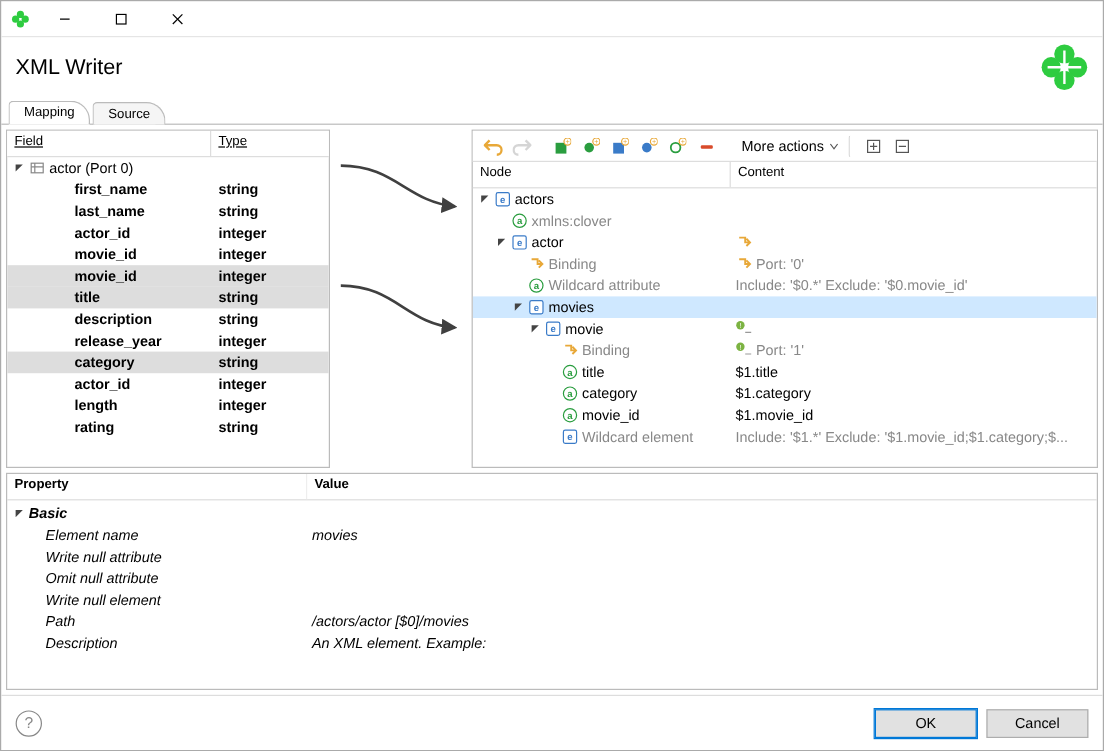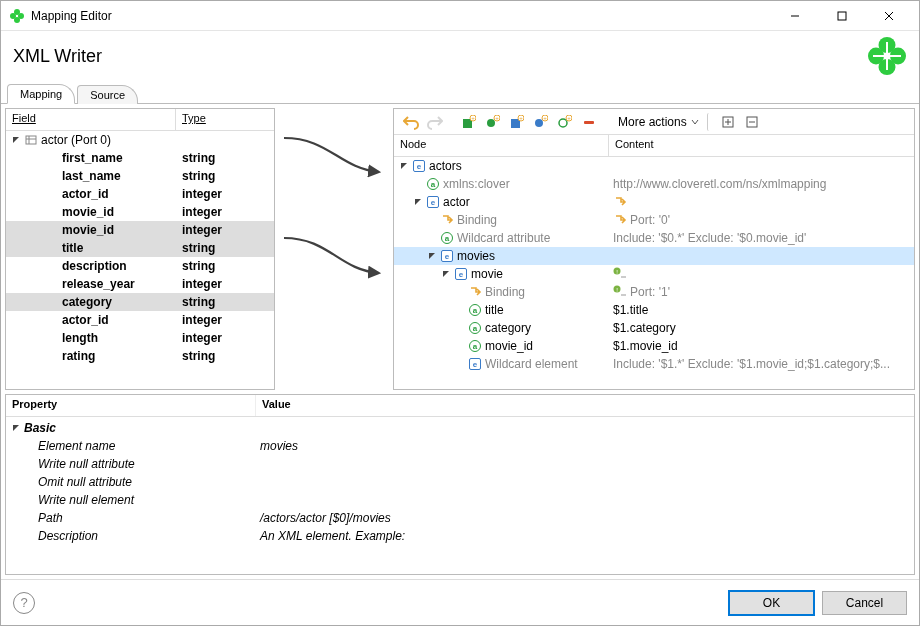--- a/index.html
+++ b/index.html
@@ -71,21 +71,20 @@
 
 <div class="titlebar">
   <span class="icon">
     <svg viewBox="0 0 16 16">
         <circle cx="8" cy="4" r="3" fill="#2ecc40"></circle>
         <circle cx="4" cy="8" r="3" fill="#2ecc40"></circle>
         <circle cx="12" cy="8" r="3" fill="#2ecc40"></circle>
         <circle cx="8" cy="12" r="3" fill="#2ecc40"></circle>
       </svg>
   </span>
-  <span class="title">Mapping Editor</span>
   <div class="winbtns">
     <div class="winbtn">
         <svg width="10" height="10">
           <line x1="1" y1="5" x2="9" y2="5" stroke="#000" stroke-width="1"></line>
         </svg>
       </div>
     <div class="winbtn">
         <svg width="10" height="10">
           <rect x="1" y="1" width="8" height="8" fill="none" stroke="#000" stroke-width="1"></rect>
         </svg>
@@ -347,23 +346,20 @@
           </div>
           <div class="rt-row">
             <div class="ncell">
               <span class="indent" style="width:14px"></span>
               <span class="indent" style="width:14px"></span>
               <span class="node-icon">
                 <span class="badge-a">a</span>
               </span>
               <span class="gray">xmlns:clover</span>
             </div>
-            <div class="ccell">
-              <span class="gray">http://www.cloveretl.com/ns/xmlmapping</span>
-            </div>
           </div>
           <div class="rt-row">
             <div class="ncell">
               <span class="indent" style="width:14px"></span>
               <span class="twisty">
                 <svg width="10" height="10">
                   <path d="M2 2 L8 2 L2 8 Z" fill="#444"></path>
                 </svg>
               </span>
               <span class="node-icon">

